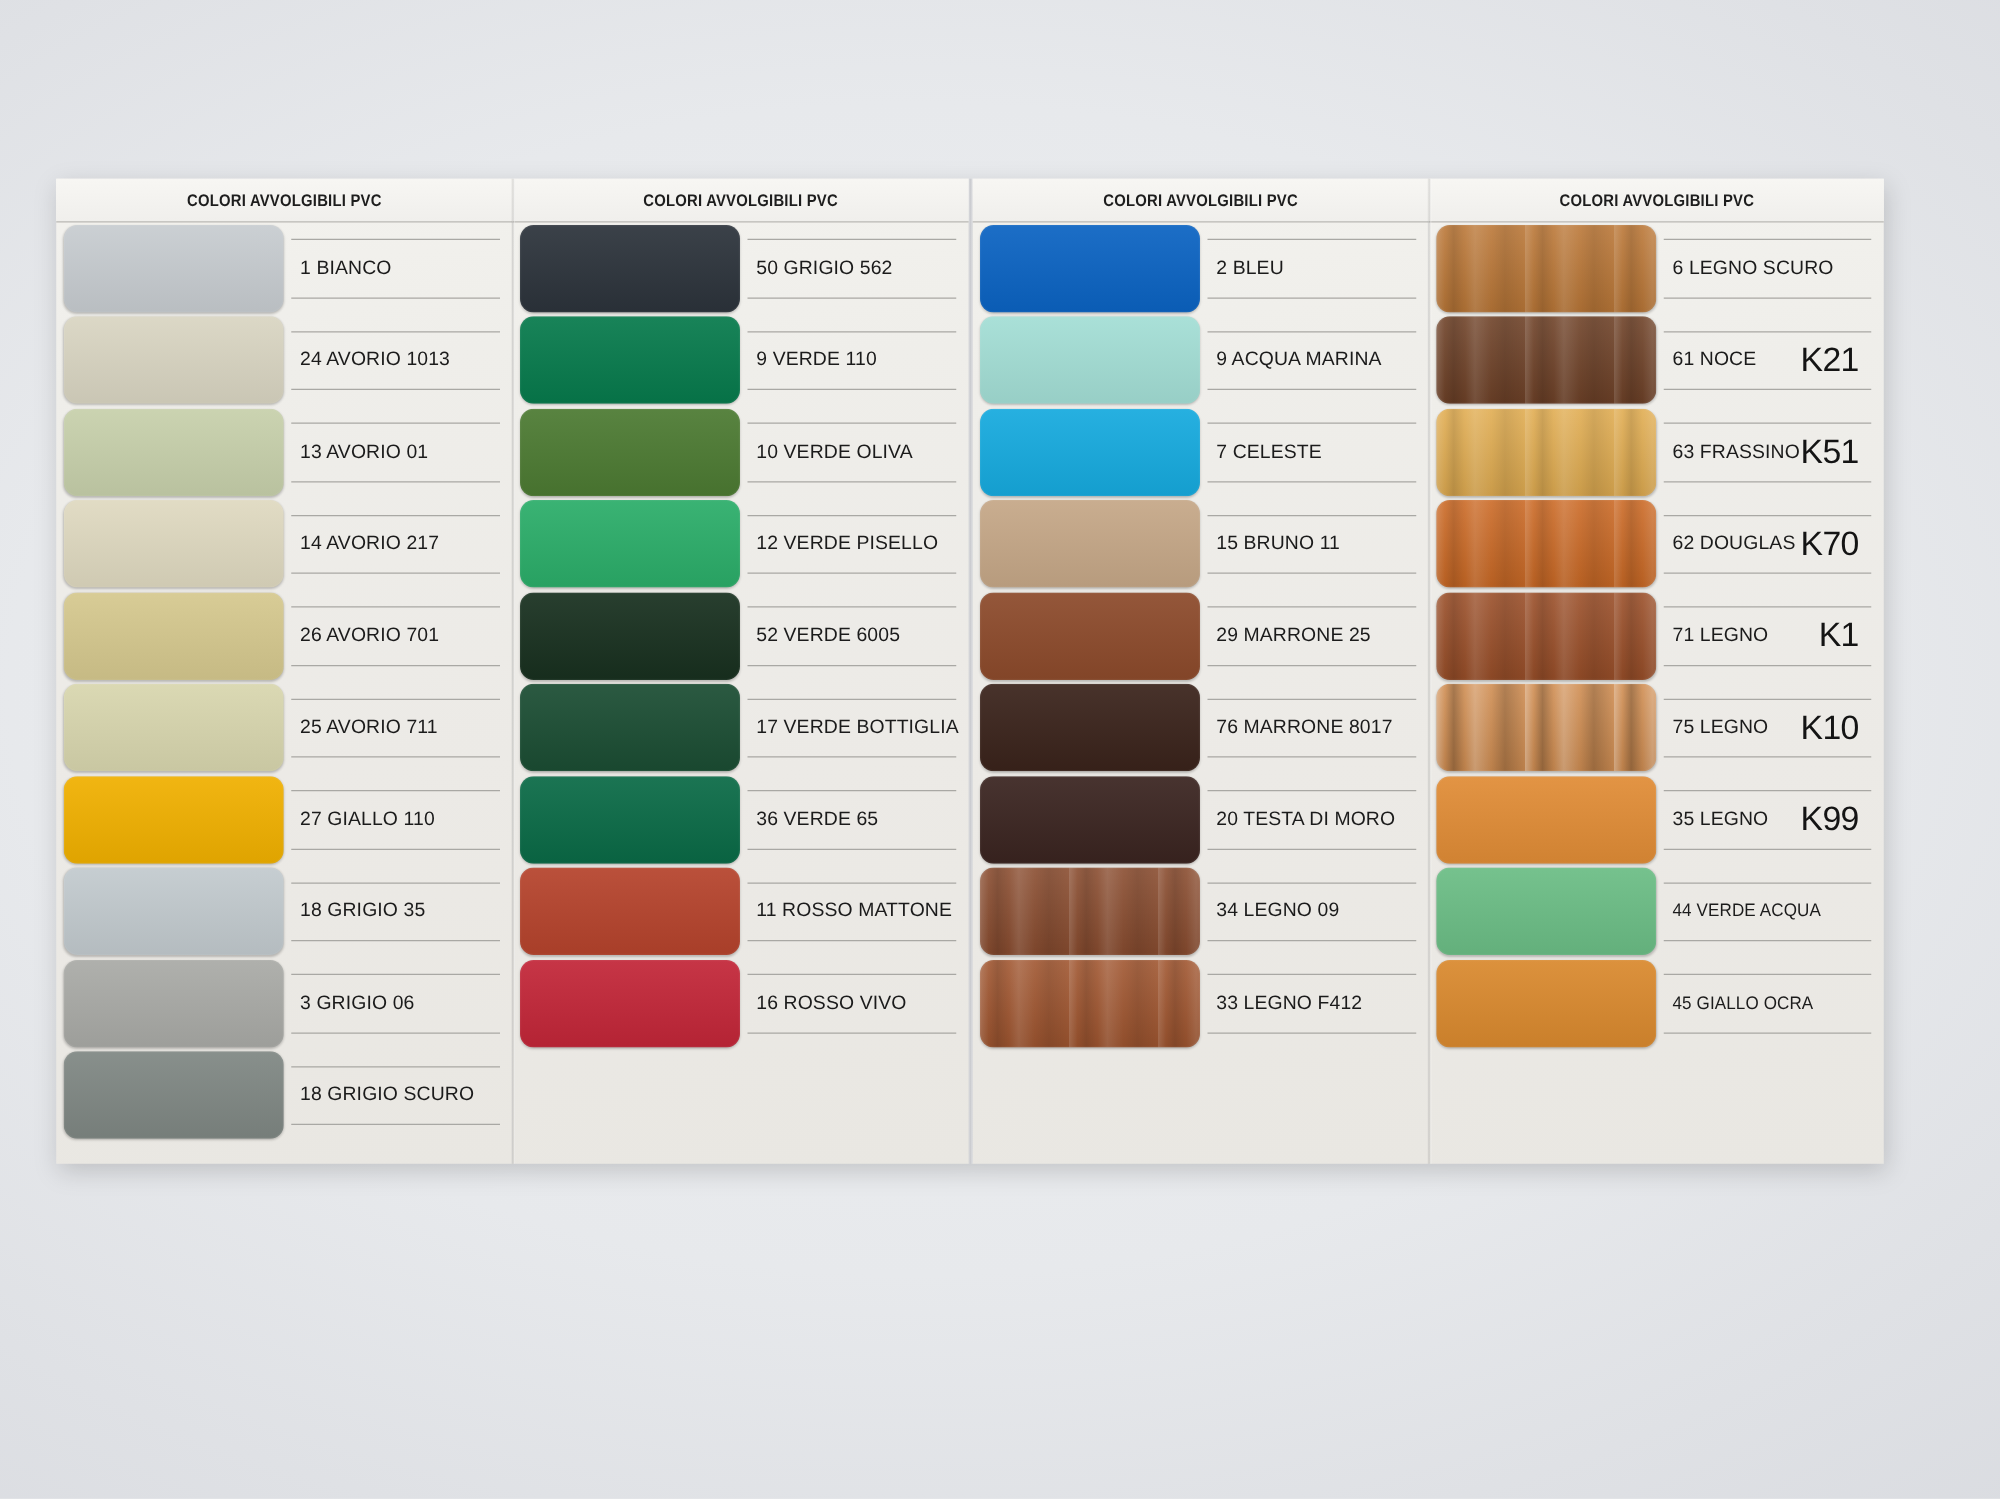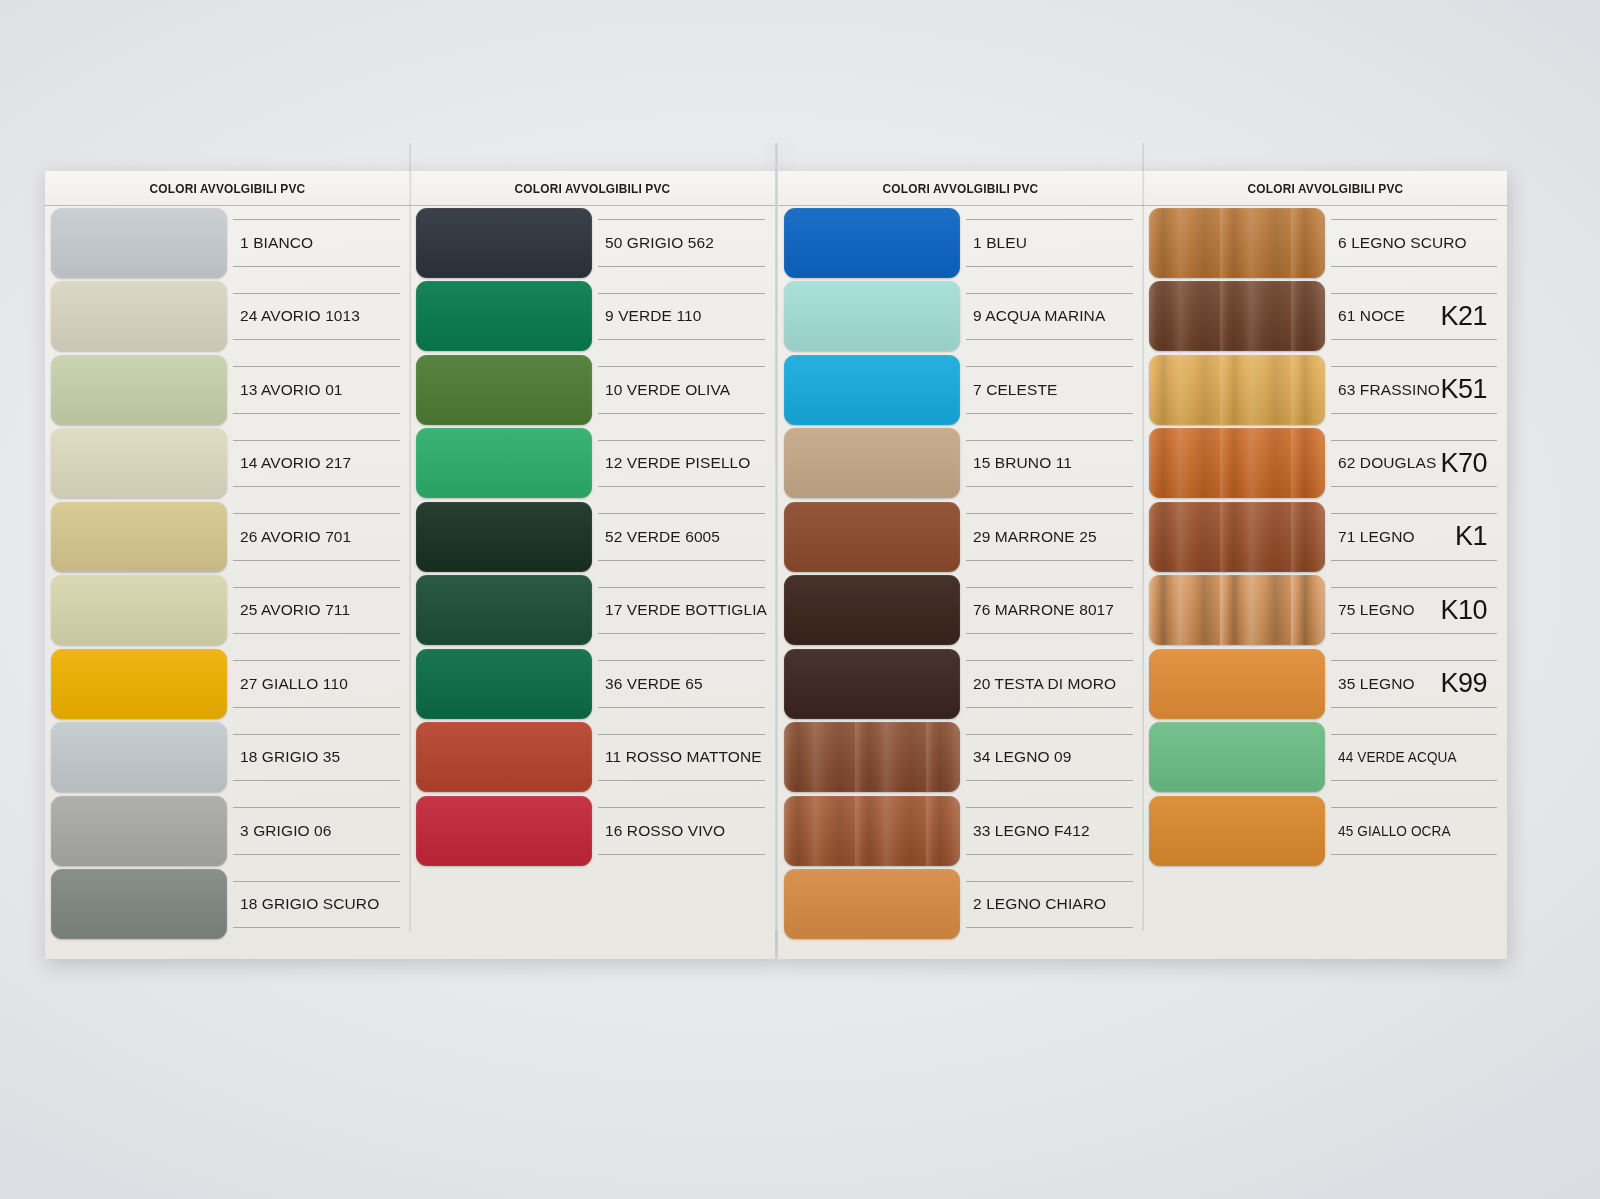--- a/index.html
+++ b/index.html
@@ -16,21 +16,20 @@
       radial-gradient(ellipse 1400px 900px at 46% 46%, #eef0f2 0%, #e7e9ec 52%, #dfe1e5 78%, #d9dbe0 100%);
   }
   #brochure{
     position:absolute;
     left:45px; top:143px; width:1462px; height:788px;
     filter:drop-shadow(2px 6px 10px rgba(0,0,0,0.16));
   }
   .panel{
     position:absolute; top:0; height:100%;
     background:linear-gradient(175deg,#f3f2ee 0%,#efeeea 20%,#eceae6 60%,#e9e7e2 100%);
-    margin-top:28px;
   }
   
   #panel-0{ left:0px;   width:365px; }
   #panel-1{ left:365px; width:365px; }
   #panel-2{ left:733px; width:365px; }
   #panel-3{ left:1098px;width:364px; }
 
   
   .crease{
     position:absolute; top:0; height:100%; width:3px;
@@ -314,21 +313,21 @@
     </div>
     <div class="head-rule"></div>
     <div class="rows">
         <div class="row">
           <div class="sw-wrap">
             <div class="swatch" style="background: linear-gradient(rgba(255, 255, 255, 0.07), rgba(0, 0, 0, 0.07)), rgb(11, 99, 194);"></div>
           </div>
           <div class="lbl">
             <div class="line-top"></div>
             <div class="line-bot"></div>
-            <span class="name">1 BLEU</span>
+            <span class="name">2 BLEU</span>
           </div>
         </div>
         <div class="row">
           <div class="sw-wrap">
             <div class="swatch" style="background: linear-gradient(rgba(255, 255, 255, 0.07), rgba(0, 0, 0, 0.07)), rgb(163, 222, 213);"></div>
           </div>
           <div class="lbl">
             <div class="line-top"></div>
             <div class="line-bot"></div>
             <span class="name">9 ACQUA MARINA</span>
@@ -395,30 +394,20 @@
           </div>
         </div>
         <div class="row">
           <div class="sw-wrap">
             <div class="swatch" style="background: repeating-linear-gradient(90deg, rgba(255, 255, 255, 0.15) 0px, rgba(255, 255, 255, 0) 7px, rgba(0, 0, 0, 0.1) 14px, rgba(0, 0, 0, 0) 23px, rgba(255, 255, 255, 0.106) 31px, rgba(255, 255, 255, 0) 44px, rgba(0, 0, 0, 0.08) 55px, rgba(0, 0, 0, 0) 71px), linear-gradient(rgba(255, 255, 255, 0.1), rgba(0, 0, 0, 0.1)), rgb(160, 86, 48);"></div>
           </div>
           <div class="lbl">
             <div class="line-top"></div>
             <div class="line-bot"></div>
             <span class="name">33 LEGNO F412</span>
-          </div>
-        </div>
-        <div class="row">
-          <div class="sw-wrap">
-            <div class="swatch" style="background: linear-gradient(rgba(255, 255, 255, 0.07), rgba(0, 0, 0, 0.07)), rgb(215, 138, 66);"></div>
-          </div>
-          <div class="lbl">
-            <div class="line-top"></div>
-            <div class="line-bot"></div>
-            <span class="name">2 LEGNO CHIARO</span>
           </div>
         </div>
       </div>
   </div>
 
   <div class="panel" id="panel-3">
     <div class="col-head">
       <span>COLORI AVVOLGIBILI PVC</span>
     </div>
     <div class="head-rule"></div>

